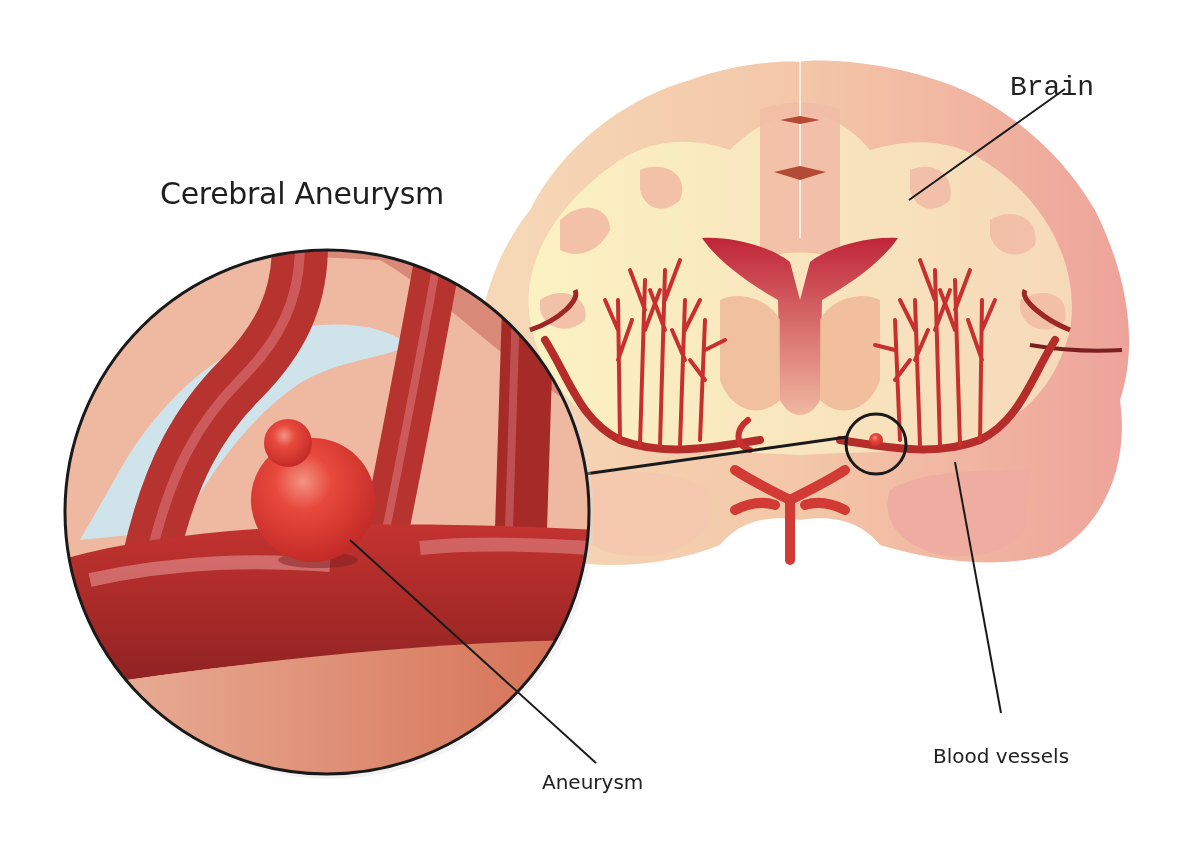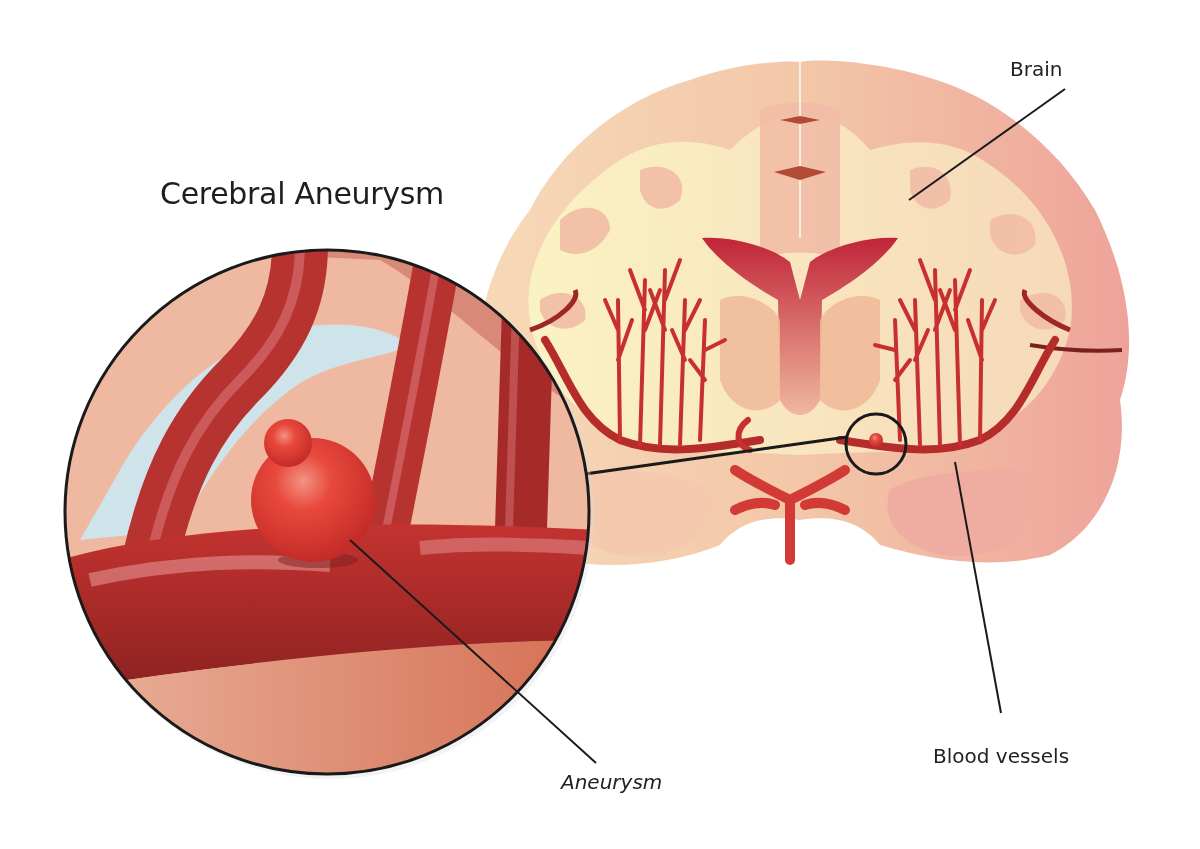--- a/index.html
+++ b/index.html
@@ -1,22 +1,22 @@
 <!DOCTYPE html>
 <html><head>
 <meta charset="utf-8">
 <style>
   html, body { margin:0; padding:0; background:#ffffff; }
   body { width:1200px; height:849px; position:relative; overflow:hidden; font-family:"DejaVu Sans", sans-serif; }
   .stage { position:absolute; left:0; top:0; width:1200px; height:849px; }
   .label { position:absolute; color:#222; white-space:nowrap; }
   .title { left:160px; top:176px; font-size:30px; letter-spacing:-0.3px; color:#1e1e1e; }
-  .lbl-brain { left:1010px; top:57px; font-size:20px; }
+  .lbl-brain { left:1010px; top:72px; font-size:28px;font-family:Liberation Mono, monospace; }
   .lbl-vessels { left:933px; top:744px; font-size:20px; }
-  .lbl-aneurysm { left:561px; top:770px; font-size:20px;font-style:italic; }
+  .lbl-aneurysm { left:542px; top:770px; font-size:20px; }
 </style>
 </head>
 <body>
 
 <div class="stage">
 <svg width="1200" height="849" viewBox="0 0 1200 849" xmlns="http://www.w3.org/2000/svg">
   <defs>
     <radialGradient id="sacGrad" cx="0.42" cy="0.35" r="0.65">
       <stop offset="0" stop-color="#f29383"></stop>
       <stop offset="0.35" stop-color="#e8493c"></stop>

